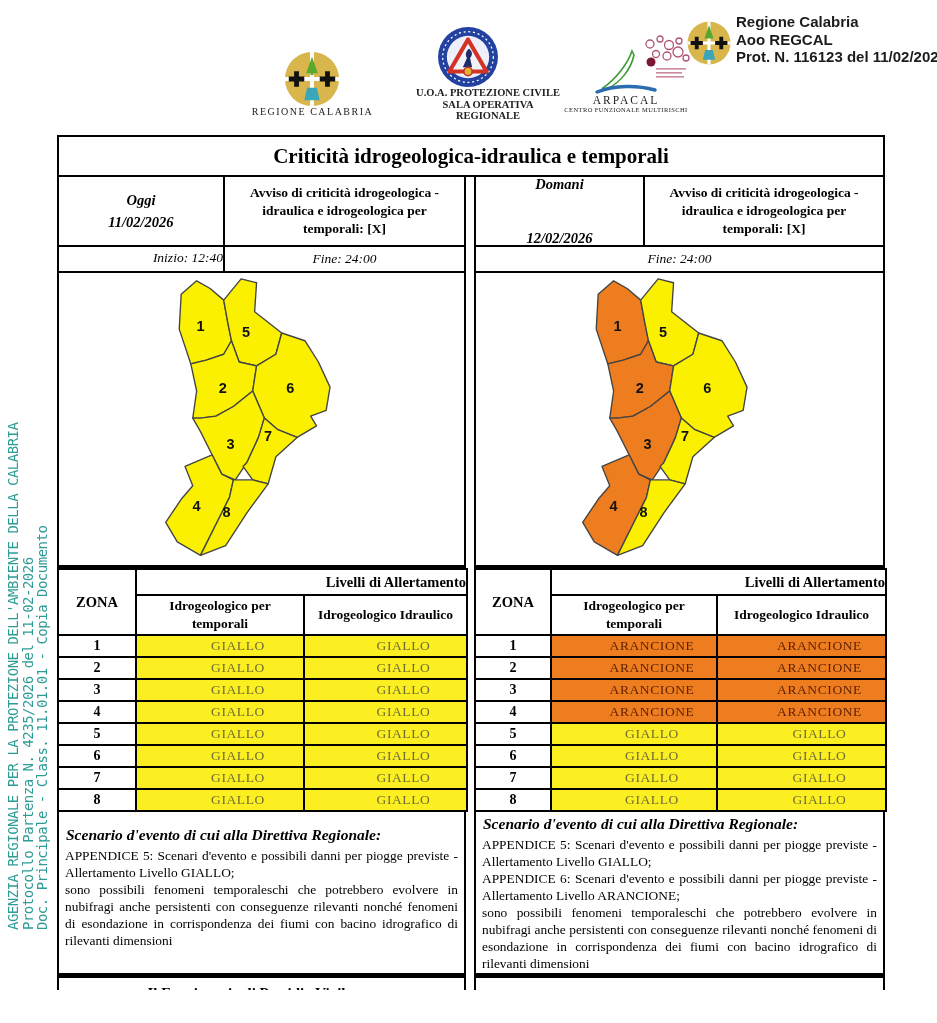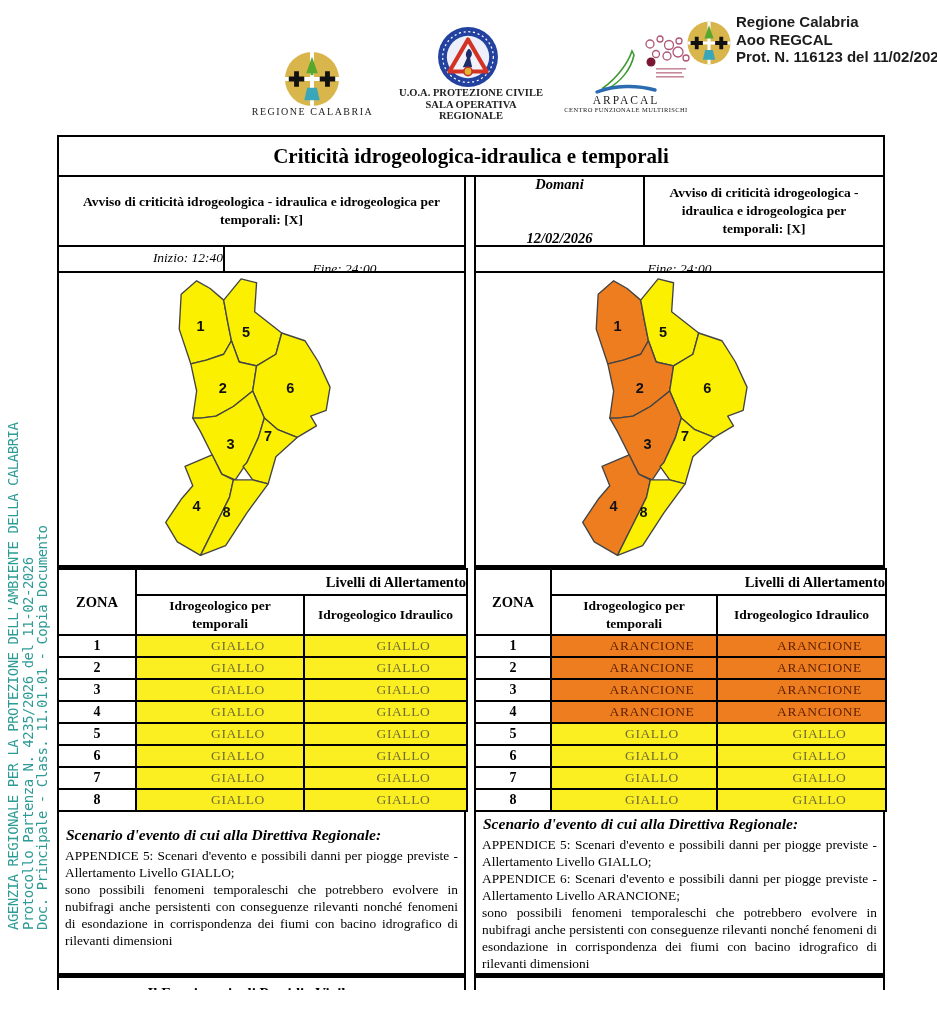--- a/index.html
+++ b/index.html
@@ -32,21 +32,21 @@
   .day{width:166px;border-right:2px solid #000;display:flex;flex-direction:column;
        justify-content:center;align-items:center;font-weight:bold;font-style:italic;
        font-size:14.5px;line-height:1.55;}
   .half.r .day{width:169px;gap:31px;}
   .avviso{flex:1;display:flex;align-items:center;justify-content:center;text-align:center;
           font-weight:bold;font-size:13.5px;padding:2px 19px;line-height:1.35;}
   .rowB{display:flex;height:26px;border:2px solid #000;border-top:none;
         font-style:italic;font-size:13.5px;}
   .inizio{width:166px;border-right:2px solid #000;text-align:right;padding-top:3px;}
   .half.r .inizio{width:169px;}
-  .fine{flex:1;text-align:center;padding-top:14px;}
+  .fine{flex:1;text-align:center;padding-top:4px;}
 
   .maprow{height:295px;border:2px solid #000;border-top:none;border-bottom:3px solid #000;
           position:relative;background:#fff;}
   svg.map{position:absolute;left:50px;top:2px;width:270px;height:290px;}
 
   table.zones{width:100%;border-collapse:collapse;table-layout:fixed;}
   .zones th,.zones td{border:2px solid #000;text-align:center;vertical-align:middle;padding:0;}
   .zones th.zona{font-size:14.5px;font-weight:bold;}
   .zones th.liv{height:26px;font-size:14.5px;font-weight:bold;text-align:right;}
   .zones th.sub{height:40px;font-size:13.5px;font-weight:bold;line-height:1.3;padding:0 6px;}
@@ -88,21 +88,21 @@
     <div class="cap" style="left:250px;top:106px;width:125px;font-size:10px;letter-spacing:1.5px;">REGIONE CALABRIA</div>
 
     <svg style="position:absolute;left:437px;top:26px" width="62" height="62" viewBox="0 0 60 60">
       <circle cx="30" cy="30" r="29" fill="#2342A0"></circle>
       <circle cx="30" cy="30" r="20.5" fill="#EDF0FA"></circle>
       <circle cx="30" cy="30" r="24.5" fill="none" stroke="#fff" stroke-width="1.2" stroke-dasharray="2,2.6"></circle>
       <path d="M30,13 L48,44 H12 Z" fill="#F2F2FA" stroke="#D23324" stroke-width="4" stroke-linejoin="round"></path>
       <path d="M31,22 c-3,2 -4,6 -2,9 l-4,9 h9 l-2,-9 c3,-3 2,-7 -1,-9 z" fill="#1D2D6B"></path>
       <circle cx="30" cy="44" r="4" fill="#E3B52F" stroke="#C2332A" stroke-width="1.5"></circle>
     </svg>
-    <div class="cap" style="left:395px;top:87px;width:152px;font-weight:bold;font-size:10.5px;line-height:11.5px;">
+    <div class="cap" style="left:412px;top:87px;width:152px;font-weight:bold;font-size:10.5px;line-height:11.5px;">
       <div>U.O.A. PROTEZIONE CIVILE</div>
       <div>SALA OPERATIVA REGIONALE</div>
     </div>
 
     <svg style="position:absolute;left:592px;top:48px" width="70" height="50" viewBox="0 0 70 50">
       <path d="M40,3 C36,15 25,30 11,40 L15,41 C29,34 39,21 42,7 Z" fill="#fff" stroke="#3E9B33" stroke-width="1.6"></path>
       <path d="M5,44 C23,37 45,37 63,42" fill="none" stroke="#2B6CB0" stroke-width="3.4" stroke-linecap="round"></path>
     </svg>
 
     <svg style="position:absolute;left:638px;top:32px" width="66" height="54" viewBox="0 0 66 54">
@@ -139,20 +139,24 @@
       <div>Aoo REGCAL</div>
       <div>Prot. N. 116123 del 11/02/2026</div>
     </div>
   </div>
 
   <div class="doc">
     <div class="title-row">Criticità idrogeologica-idraulica e temporali</div>
 
     <div class="half l">
       <div class="rowA">
+        <div class="day">
+          <div>Oggi</div>
+          <div>11/02/2026</div>
+        </div>
         <div class="avviso">Avviso di criticità idrogeologica - idraulica e idrogeologica per temporali: [X]</div>
       </div>
       <div class="rowB">
         <div class="inizio">Inizio: 12:40</div>
         <div class="fine">Fine: 24:00</div>
       </div>
       <div class="maprow">
         <svg class="map" viewBox="0 0 230 300">
           <g stroke="#444" stroke-width="1.4" stroke-linejoin="round">
             <polygon points="50,20 66,6 80,14 94,26 98,48 102,68 94,82 76,88 60,92 48,56" fill="#FAF000"></polygon>

